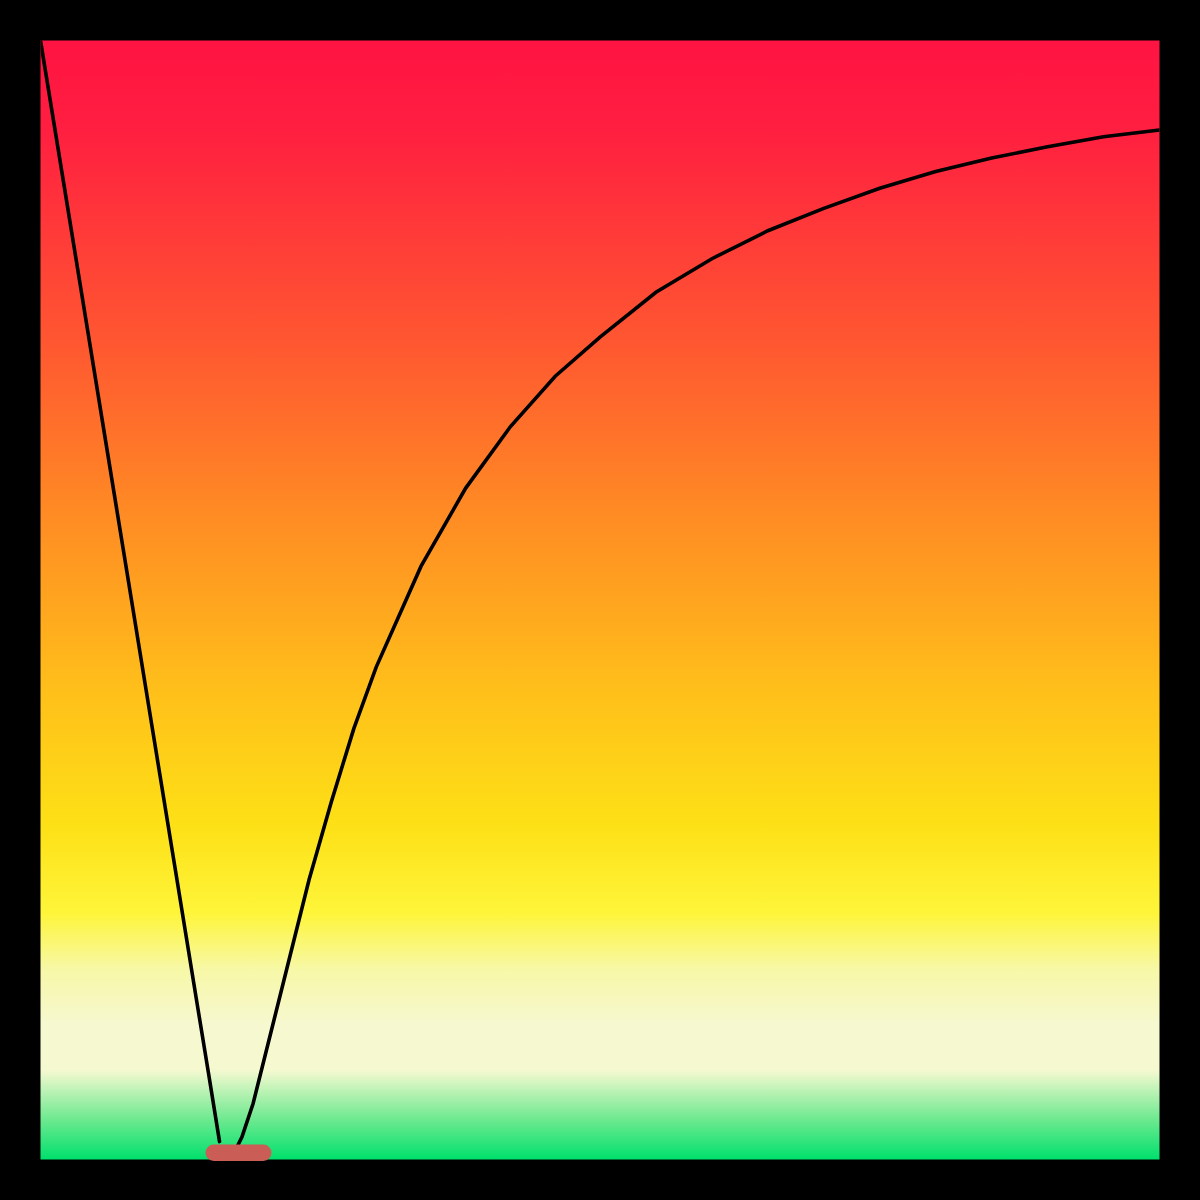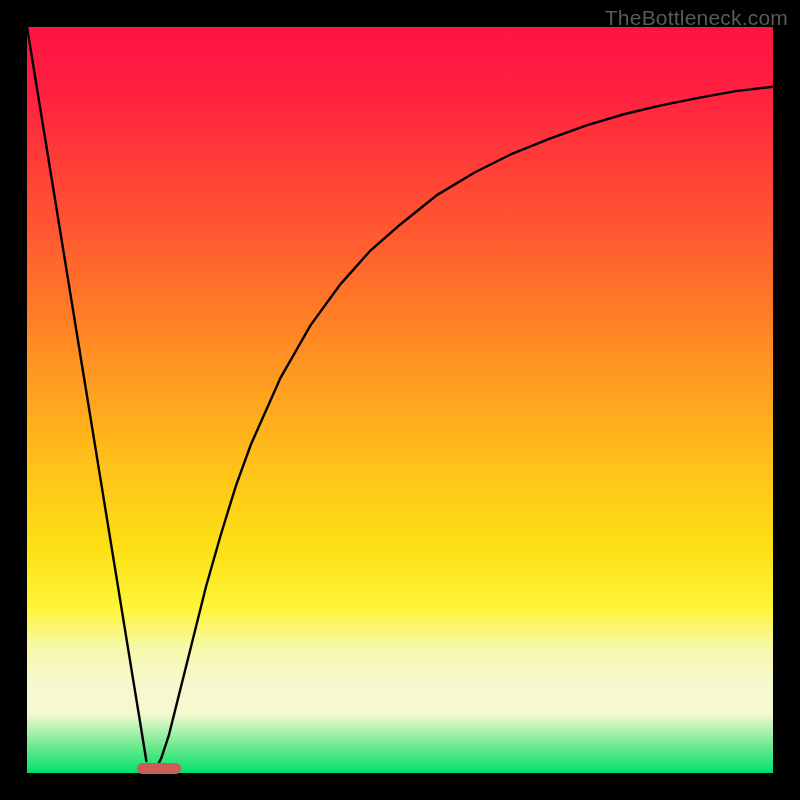--- a/index.html
+++ b/index.html
@@ -62,21 +62,20 @@
     position: absolute;
     height: 11px;
     border-radius: 6px;
     background: #cb5d57;
   }
 </style>
 </head>
 <body>
 
 <div class="frame">
-  <div class="watermark">TheBottleneck.com</div>
   <div class="plot">
     <svg class="curves" viewBox="0 0 746 746" preserveAspectRatio="none">
       <path id="left-line-path" fill="none" stroke="#000" stroke-width="2.4" stroke-linecap="round" d="M 0.00 0.00 L 14.92 91.76 L 29.84 183.52 L 44.76 275.27 L 59.68 367.03 L 74.60 458.79 L 89.52 550.55 L 104.44 642.31 L 111.90 687.81 L 119.36 734.06"></path>
       <path id="right-curve-path" fill="none" stroke="#000" stroke-width="2.4" stroke-linecap="round" d="M 126.82 746.00 L 134.28 731.08 L 141.74 708.70 L 149.20 678.86 L 164.12 619.18 L 179.04 559.50 L 193.96 507.28 L 208.88 458.79 L 223.80 417.76 L 253.64 350.62 L 283.48 298.40 L 313.32 257.37 L 343.16 223.80 L 373.00 197.69 L 410.30 167.85 L 447.60 145.47 L 484.90 126.82 L 522.20 111.90 L 559.50 98.47 L 596.80 87.28 L 634.10 78.33 L 671.40 70.87 L 708.70 64.16 L 746.00 59.68"></path>
     </svg>
     <div id="marker" class="marker" style="left: 110.408px; width: 43.268px; top: 735.778px; background: rgb(203, 93, 87);"></div>
   </div>
 </div>
 
 </body></html>

